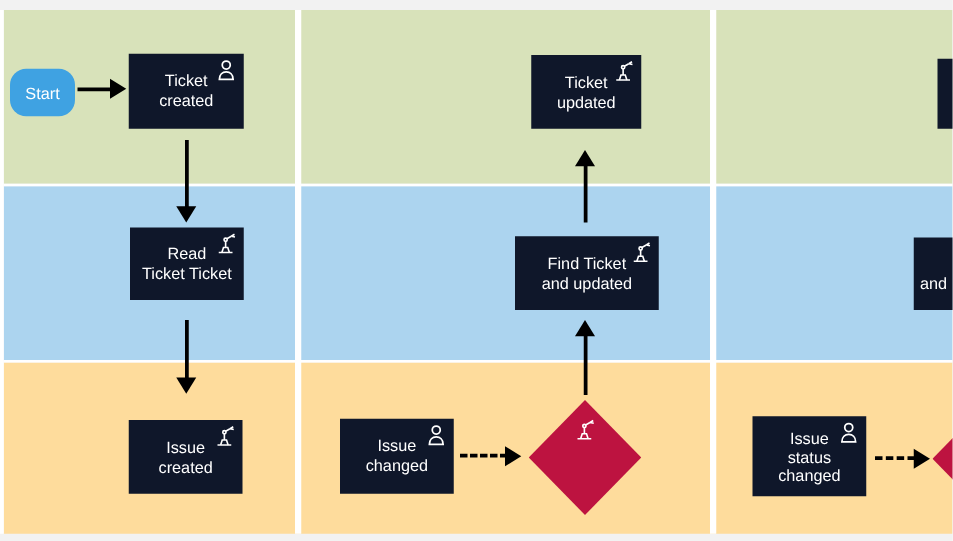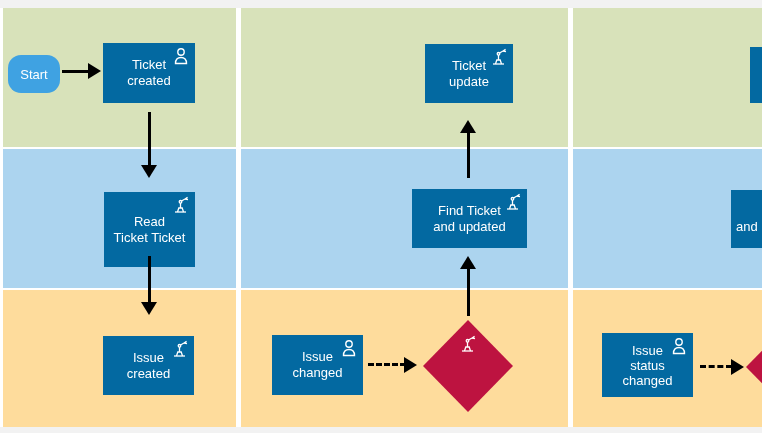--- a/index.html
+++ b/index.html
@@ -13,21 +13,21 @@
   .lane-bottom{top:290px;height:137px;background:#fedc9c;}
   .lane-gap{position:absolute;left:3px;right:0;height:2px;background:#ffffff;}
   .gap1{top:147px;}
   .gap2{top:288px;}
   .left-border{position:absolute;left:0;top:8px;width:3px;height:419px;background:#ffffff;}
   .col-divider{position:absolute;top:8px;height:419px;width:5px;background:#ffffff;}
   .div1{left:236px;}
   .div2{left:568px;}
 
   .task{
-    position:absolute;background:#0369a1;color:#ffffff;
+    position:absolute;background:#0f172a;color:#ffffff;
     display:flex;flex-direction:column;align-items:center;justify-content:center;
     text-align:center;font-size:13px;line-height:16px;
   }
   .task .corner-icon{position:absolute;top:3px;right:4px;width:20px;height:20px;}
   .task-line{display:block;min-height:16px;}
   .task-partial-left{align-items:flex-start;text-align:left;padding-left:5px;box-sizing:border-box;}
 
   .start-node{
     position:absolute;left:8px;top:55px;width:52px;height:38px;border-radius:13px;
     background:#3fa2e2;color:#ffffff;display:flex;align-items:center;justify-content:center;
@@ -77,21 +77,21 @@
         <path d="M4.5 17.5 C4.5 13.5 7 11.5 10 11.5 C13 11.5 15.5 13.5 15.5 17.5 Z"></path>
       </svg>
     </span>
     <span class="task-line">Ticket</span>
     <span class="task-line">created</span>
   </div>
 
   <div class="vline" style="left:148px;top:112px;height:54px;"></div>
   <div class="head head-down" style="left:141px;top:165px;"></div>
 
-  <div class="task" style="left:104px;top:192px;width:91px;height:75px;">
+  <div class="task" style="left:104px;top:182px;width:91px;height:58px;">
     <span class="corner-icon">
       <svg class="icon-svg" width="20" height="20" viewBox="0 0 20 20" fill="none" stroke="#ffffff" stroke-width="1.3">
         <path d="M4 17 h11"></path>
         <path d="M6.5 17 L7.8 13 h3.4 L12.5 17"></path>
         <path d="M9.5 13 V8"></path>
         <circle cx="9.5" cy="6.8" r="1.3"></circle>
         <path d="M10.5 6 L14 4"></path>
         <path d="M14 4 l2.6 -1.6 M14 4 l3 0.6"></path>
       </svg>
     </span>
@@ -122,21 +122,21 @@
       <svg class="icon-svg" width="20" height="20" viewBox="0 0 20 20" fill="none" stroke="#ffffff" stroke-width="1.3">
         <path d="M4 17 h11"></path>
         <path d="M6.5 17 L7.8 13 h3.4 L12.5 17"></path>
         <path d="M9.5 13 V8"></path>
         <circle cx="9.5" cy="6.8" r="1.3"></circle>
         <path d="M10.5 6 L14 4"></path>
         <path d="M14 4 l2.6 -1.6 M14 4 l3 0.6"></path>
       </svg>
     </span>
     <span class="task-line">Ticket</span>
-    <span class="task-line">update</span>
+    <span class="task-line">updated</span>
   </div>
 
   <div class="head head-up" style="left:460px;top:120px;"></div>
   <div class="vline" style="left:467px;top:132px;height:46px;"></div>
 
   <div class="task" style="left:412px;top:189px;width:115px;height:59px;">
     <span class="corner-icon">
       <svg class="icon-svg" width="20" height="20" viewBox="0 0 20 20" fill="none" stroke="#ffffff" stroke-width="1.3">
         <path d="M4 17 h11"></path>
         <path d="M6.5 17 L7.8 13 h3.4 L12.5 17"></path>

